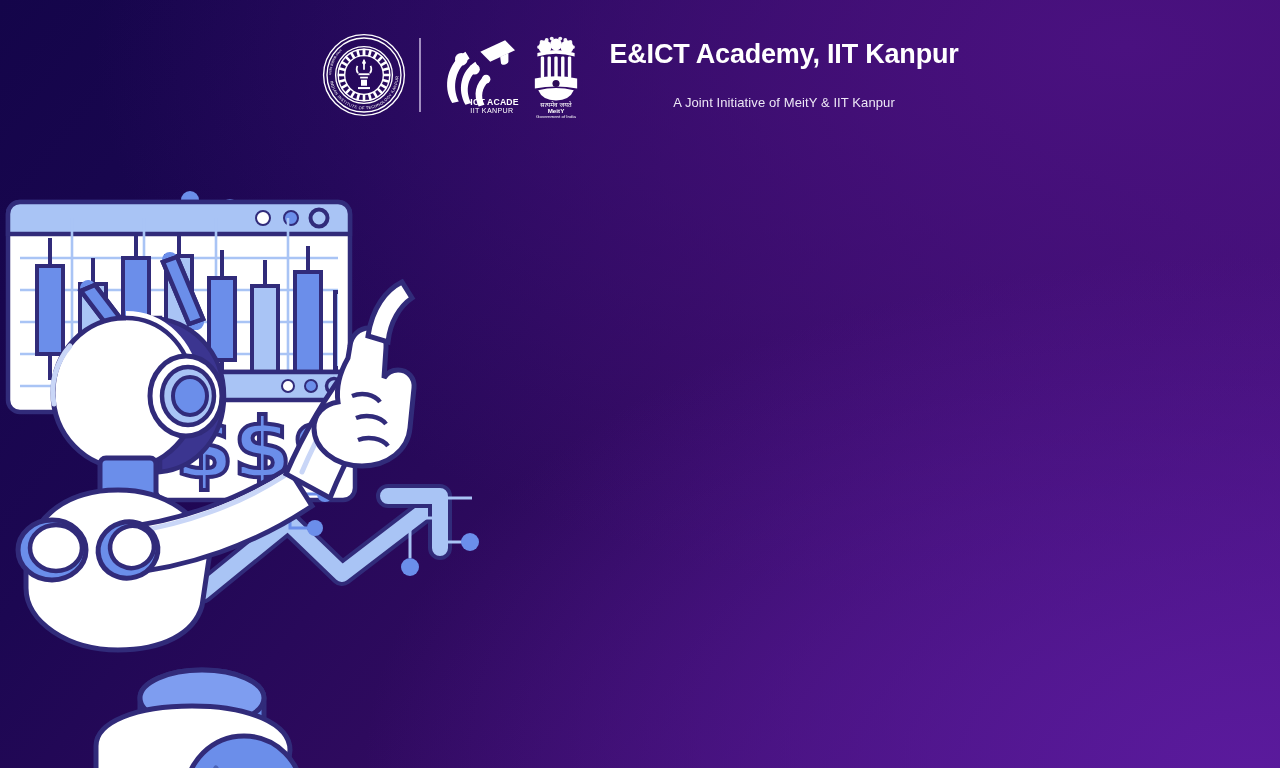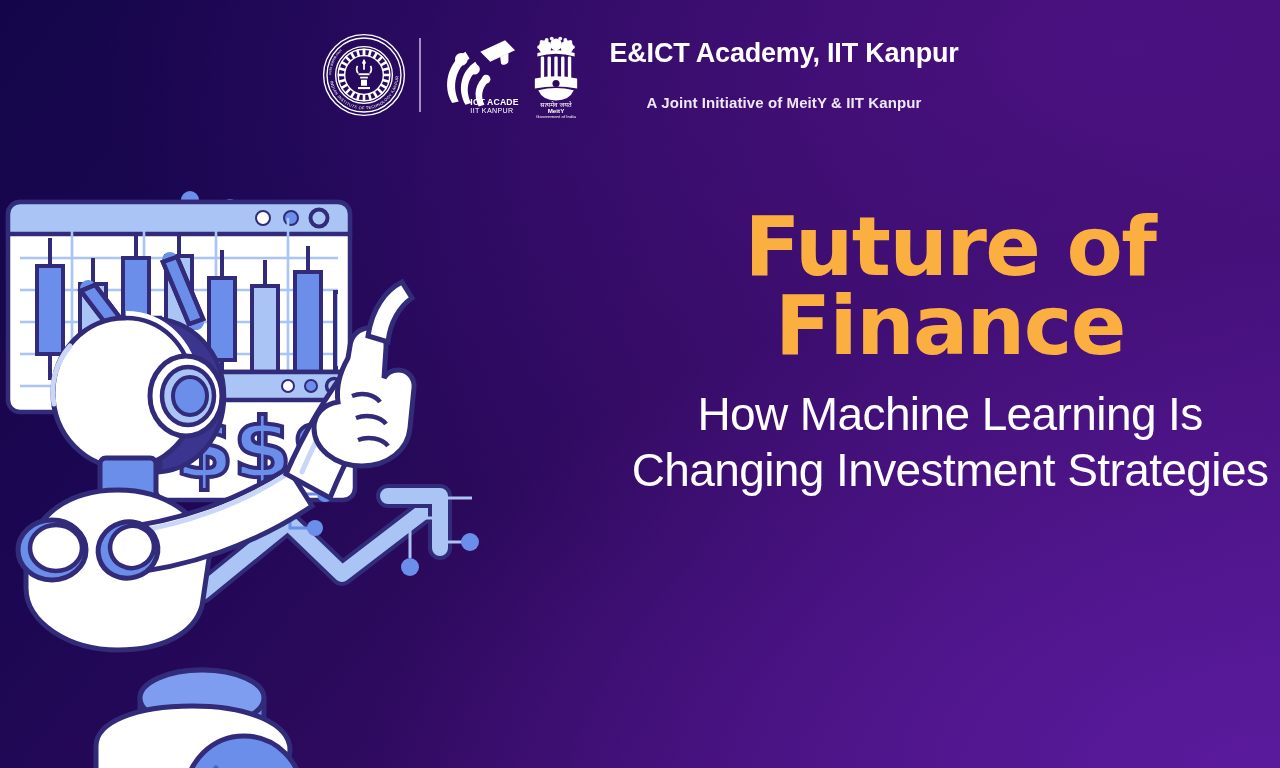--- a/index.html
+++ b/index.html
@@ -25,21 +25,21 @@
   .logo-iitk{width:86px;height:86px;flex:none;}
   .hdr-divider{width:2px;height:74px;background:#c9b9e0;opacity:.75;margin:0 14px 0 12px;flex:none;}
   .logo-ict{width:84px;height:86px;flex:none;}
   .logo-meity{width:62px;height:88px;flex:none;margin-left:6px;}
   .hdr-text{margin-left:22px;display:flex;flex-direction:column;align-items:center;}
   .hdr-title{
     color:#ffffff;font-size:27px;font-weight:bold;letter-spacing:-0.2px;
     white-space:nowrap;line-height:1.1;
   }
   .hdr-sub{
-    color:#ede7f6;font-size:15px;font-weight:bold;white-space:nowrap;
+    color:#ede7f6;font-size:13px;font-weight:normal;white-space:nowrap;
     margin-top:25px;letter-spacing:.1px;
   }
 
   
   #copy{
     position:absolute;left:620px;top:208px;width:660px;text-align:center;
   }
   .headline{
     color:#fbaf40;
     font-family:"DejaVu Sans",sans-serif;
@@ -247,27 +247,20 @@
         </g>
       </svg>
 
       <div class="hdr-text">
         <div class="hdr-title">E&amp;ICT Academy, IIT Kanpur</div>
         <div class="hdr-sub">A Joint Initiative of MeitY &amp; IIT Kanpur</div>
       </div>
     </div>
   </div>
 
-  <div id="copy">
-    <h1 class="headline">
-      <span>Future of</span>
-      <span class="l2">Finance</span>
-    </h1>
-    <p class="subhead">How Machine Learning Is Changing Investment Strategies</p>
-  </div>
 
   <div id="art">
     <svg width="640" height="618" viewBox="0 0 640 618">
       <defs>
         <clipPath id="screenClip">
             <rect x="20" y="68" width="318" height="188"></rect>
           </clipPath>
         <clipPath id="dollarClip">
             <rect x="166" y="255" width="182" height="92"></rect>
           </clipPath>

